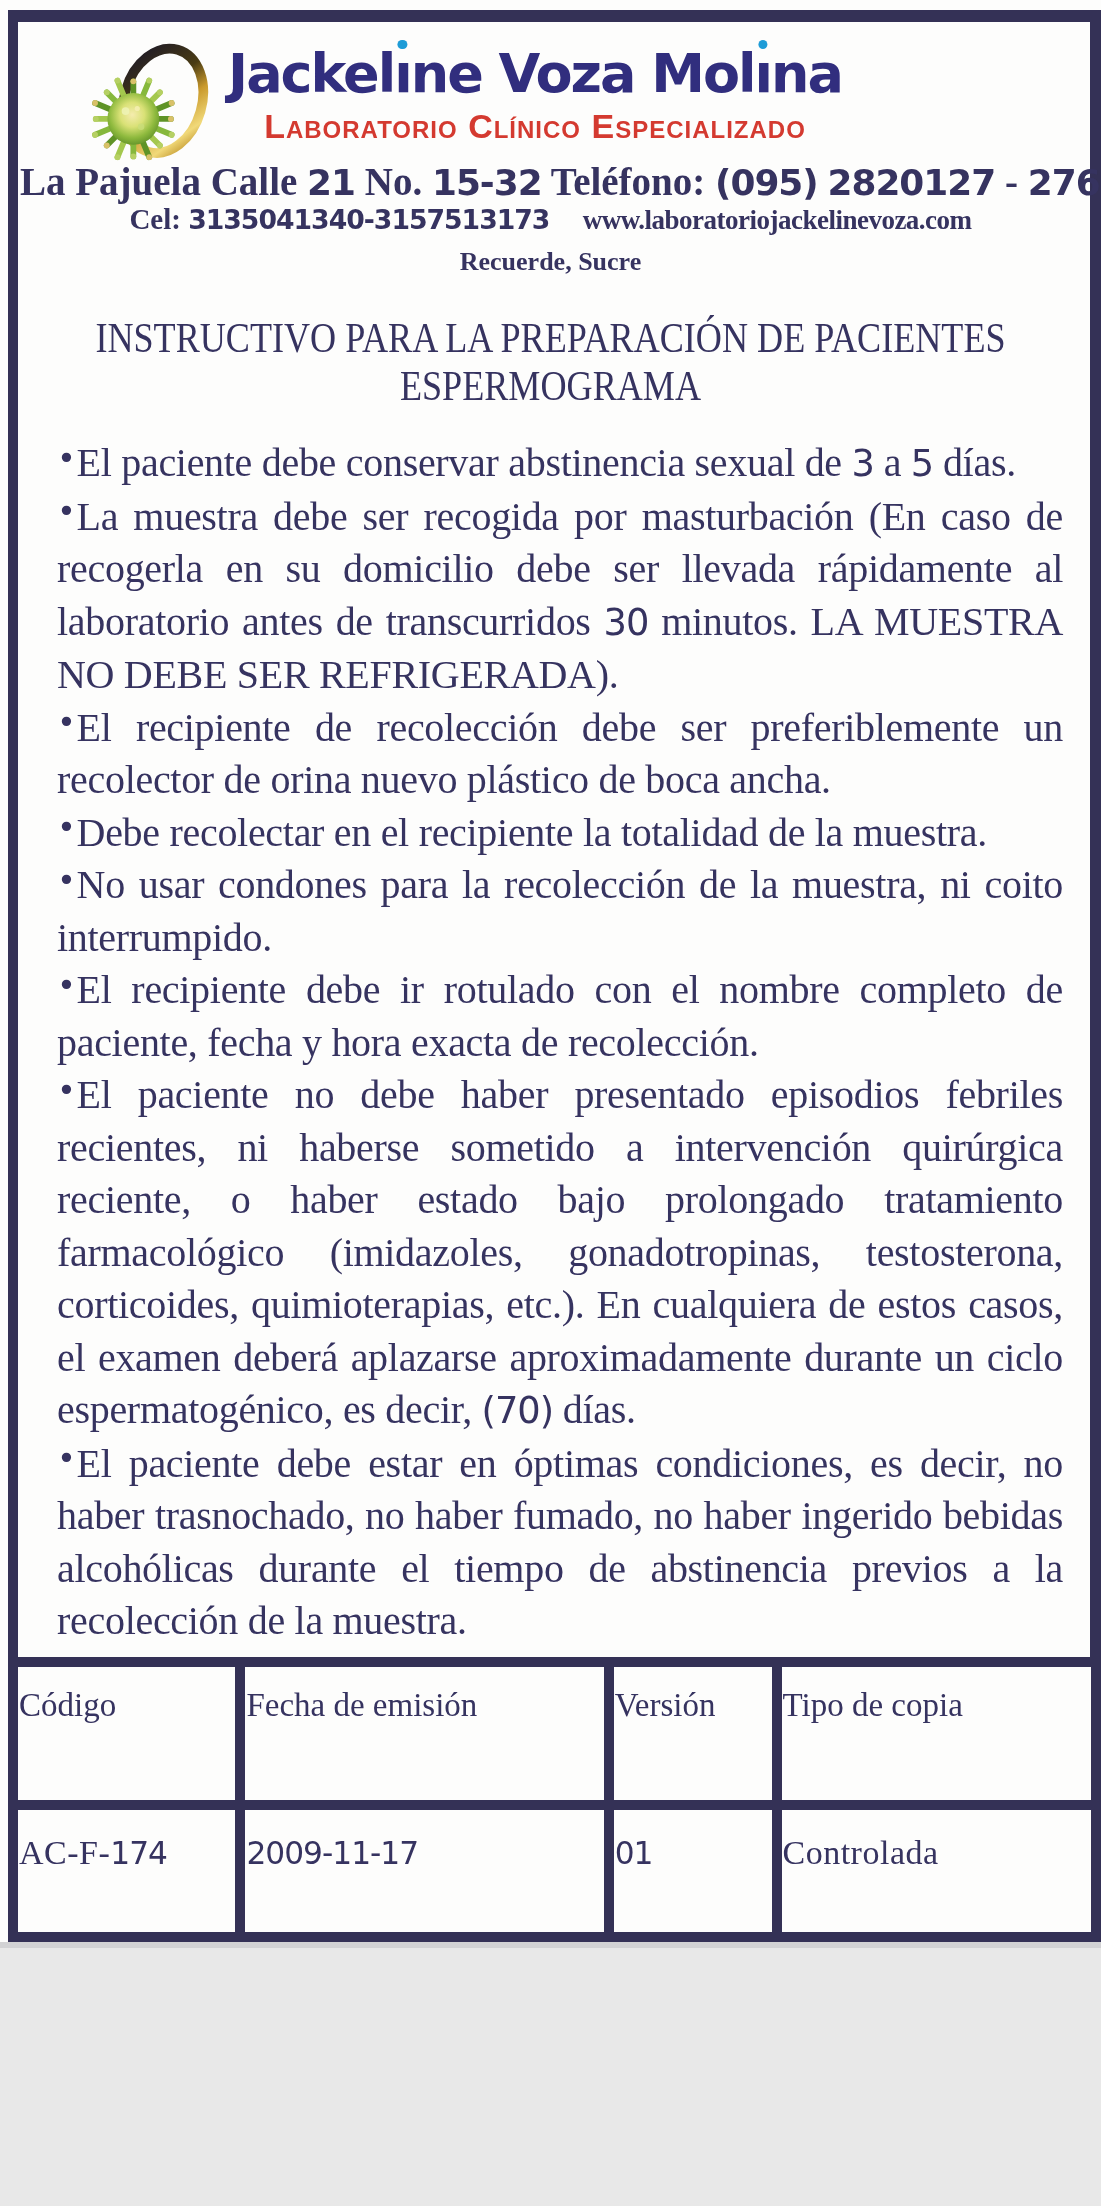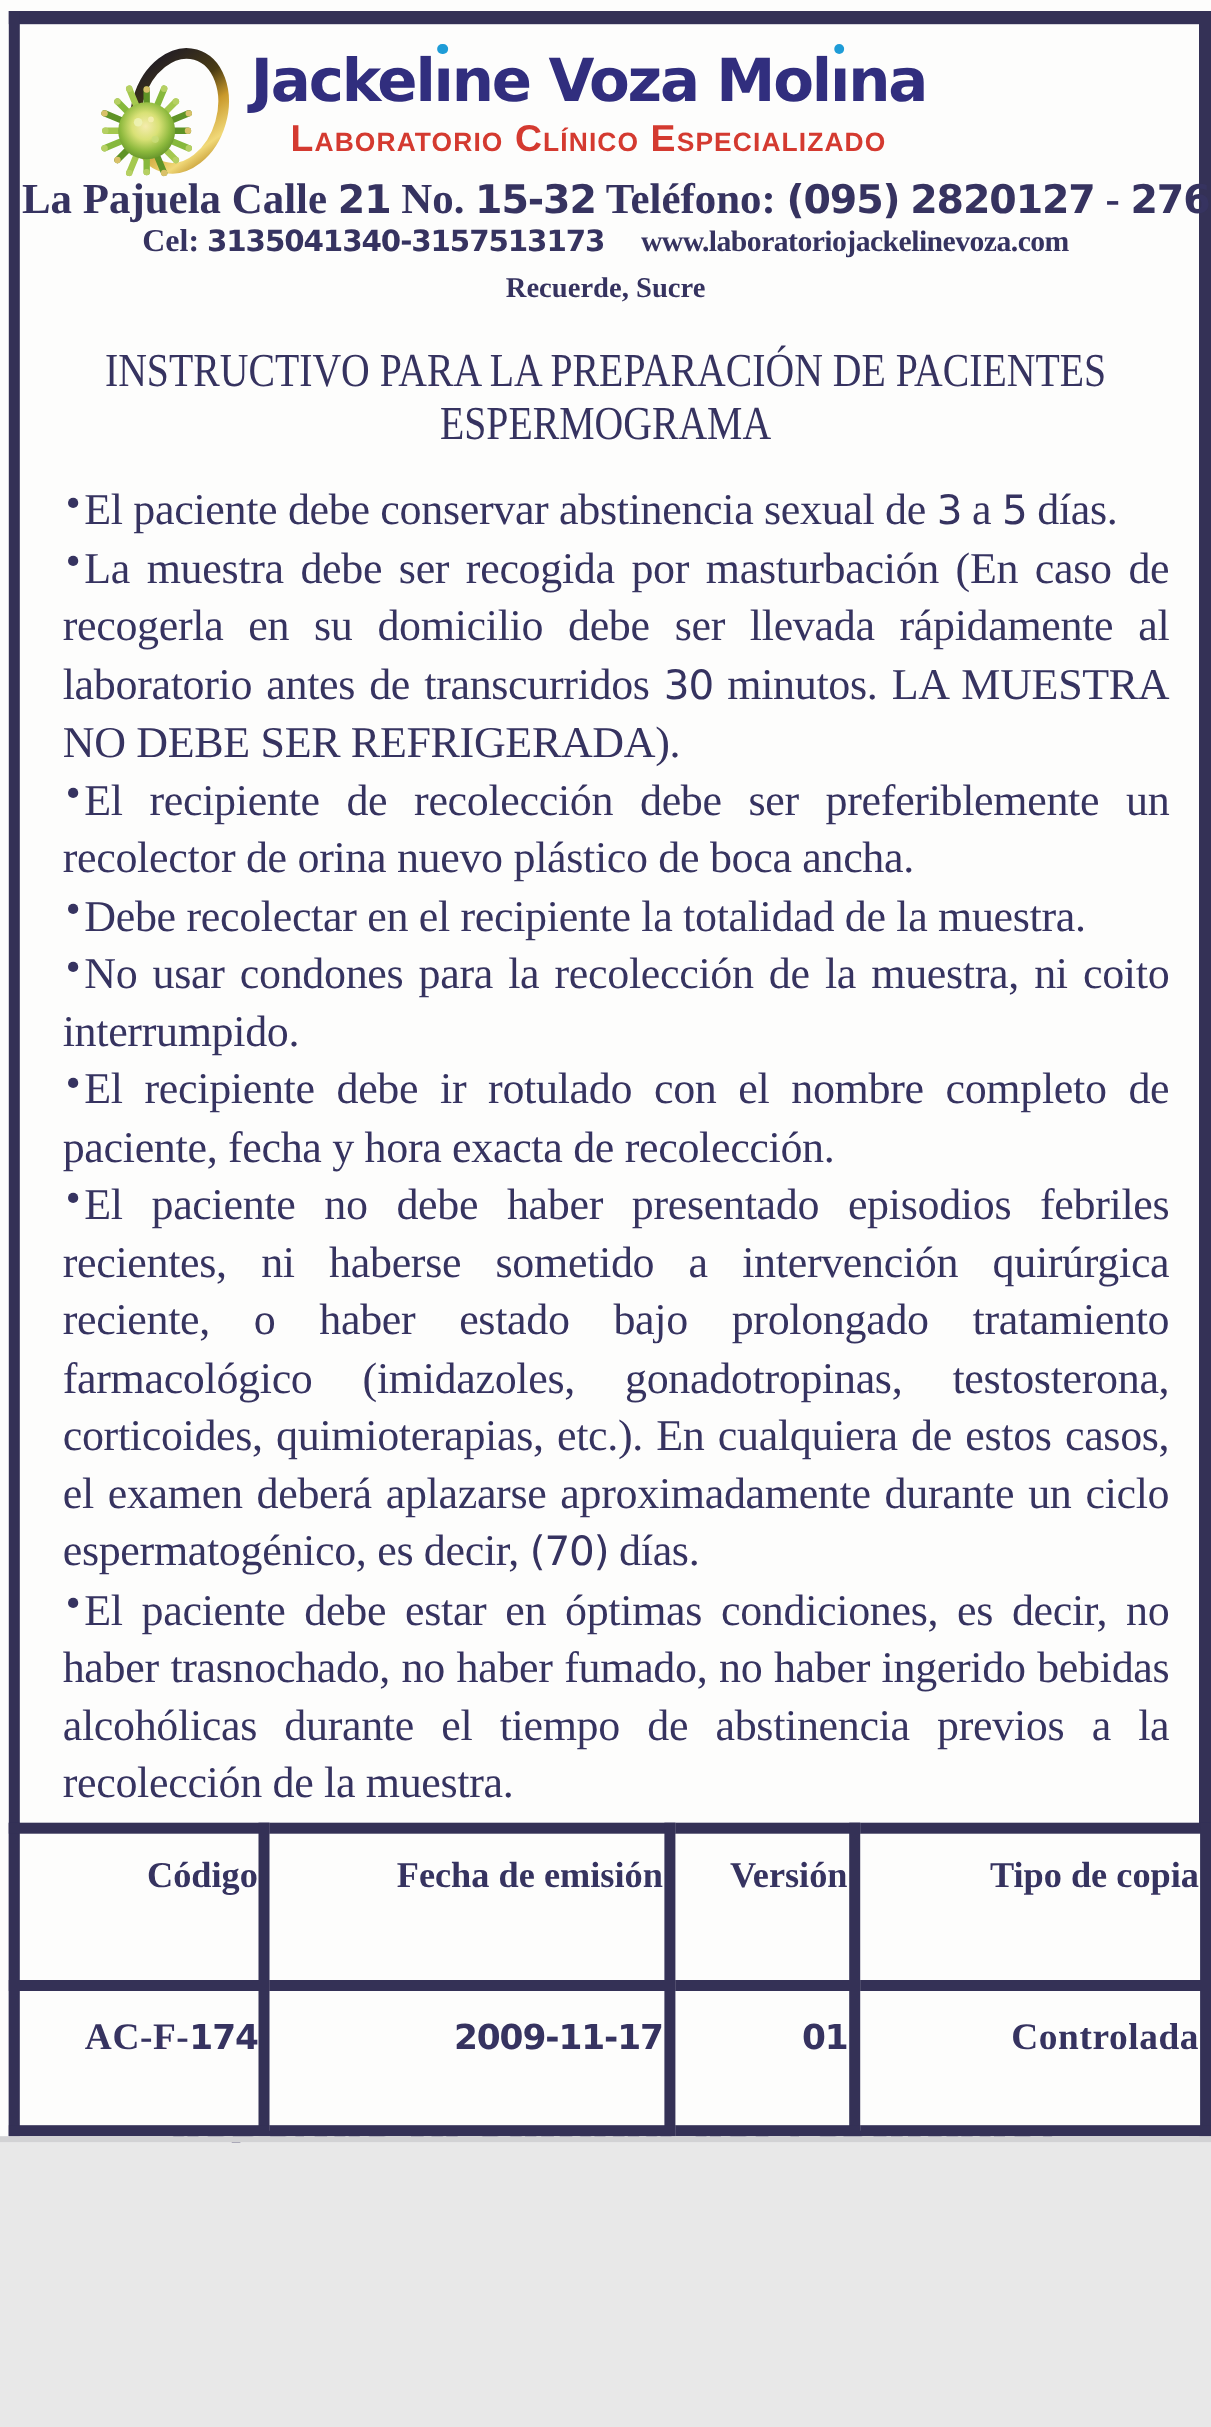--- a/index.html
+++ b/index.html
@@ -49,21 +49,21 @@
   
   .reminder{position:absolute;left:0;right:0;top:1754px;text-align:center;
             font-weight:bold;font-style:italic;margin-left:15px;}
   .rem-head{font-size:45px;line-height:62px;}
   .rem-line{font-size:60px;line-height:72px;}
 
   
   .ftable{position:absolute;left:8px;bottom:6px;width:1093px;border-collapse:collapse;
           table-layout:fixed;}
   .ftable th,.ftable td{border:10px solid var(--border-navy,#343156);background:var(--page-bg,#fdfdfc);
-          vertical-align:top;text-align:right;font-weight:bold;color:var(--text-navy,#363360);}
+          vertical-align:top;text-align:left;font-weight:normal;color:var(--text-navy,#363360);}
   .ftable th{height:112px;padding-top:20px;font-size:33px;}
   .ftable td{height:97px;padding-top:24px;font-size:34px;letter-spacing:0.5px;}
 </style>
 </head>
 <body>
 
 <div class="page">
   <div class="frame"></div>
 
   <svg class="logo" viewBox="0 0 200 210" aria-hidden="true">

